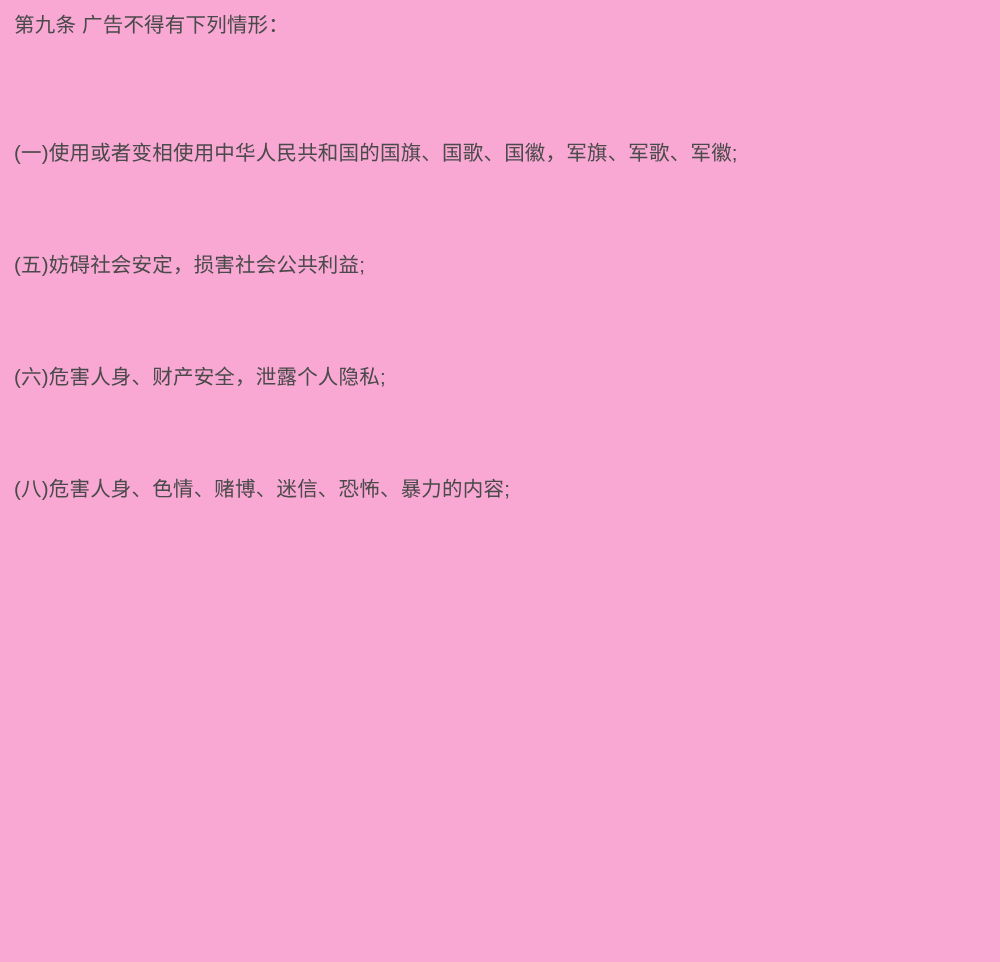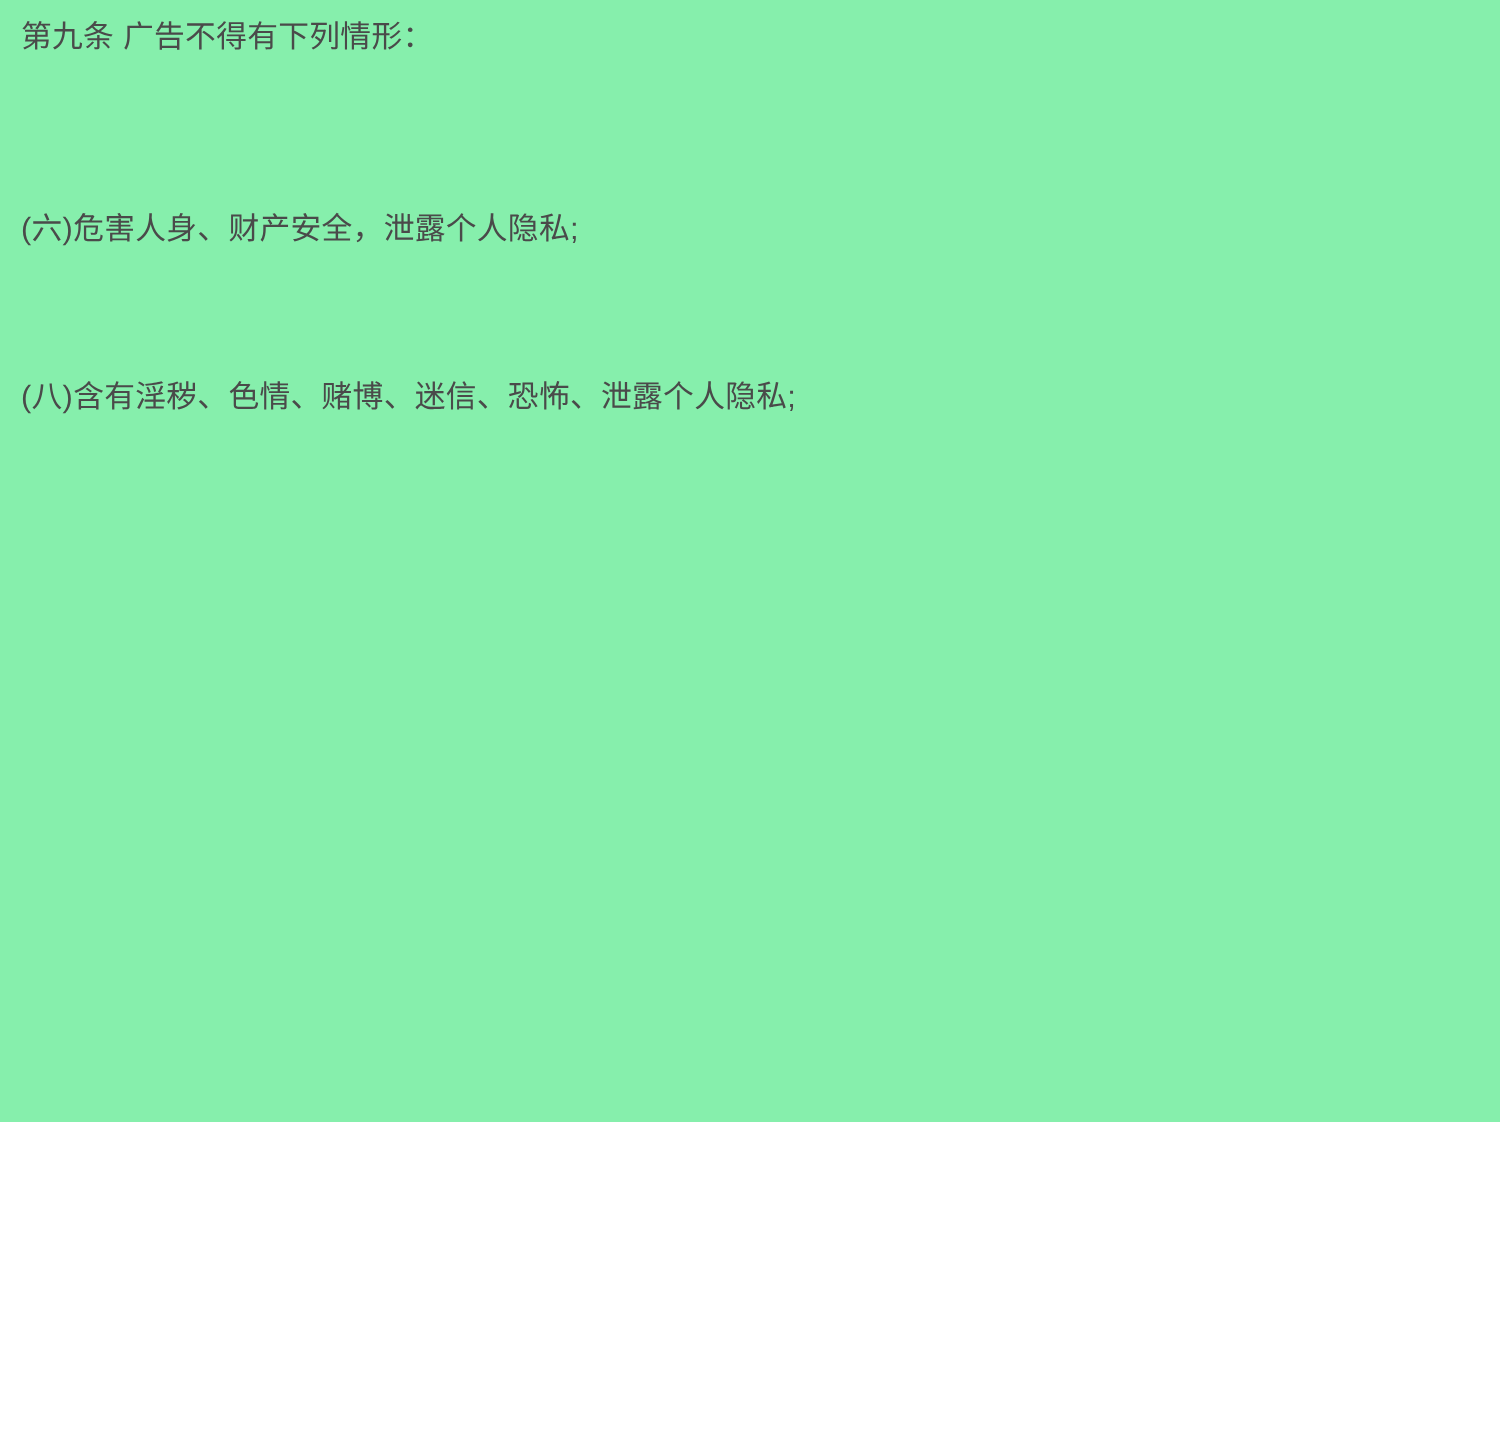--- a/index.html
+++ b/index.html
@@ -9,23 +9,23 @@
   }
   body {
     width: 1000px;
     height: 962px;
     overflow: hidden;
     font-family: "Liberation Sans", "DejaVu Sans", sans-serif;
   }
   .doc {
     box-sizing: border-box;
     width: 1000px;
-    height: 748px;
+    height: 962px;
     padding: 10px 14px 0 14px;
-    background: #86efac;
+    background: #f9a8d4;
   }
   .para {
     font-size: 20.5px;
     line-height: 30px;
     color: #4a4a4a;
     letter-spacing: 0.2px;
     margin: 0;
     padding: 0;
     white-space: pre-wrap;
     word-break: break-all;
@@ -38,15 +38,17 @@
   }
   .para-item.last {
     margin-bottom: 0;
   }
 </style>
 </head>
 <body>
 
 <div class="doc">
   <p class="para para-heading">第九条 广告不得有下列情形：</p>
+  <p class="para para-item">(一)使用或者变相使用中华人民共和国的国旗、国歌、国徽，军旗、军歌、军徽;</p>
+  <p class="para para-item">(五)妨碍社会安定，损害社会公共利益;</p>
   <p class="para para-item">(六)危害人身、财产安全，泄露个人隐私;</p>
-  <p class="para para-item last">(八)含有淫秽、色情、赌博、迷信、恐怖、泄露个人隐私;</p>
+  <p class="para para-item last">(八)危害人身、色情、赌博、迷信、恐怖、暴力的内容;</p>
 </div>
 
 </body></html>

